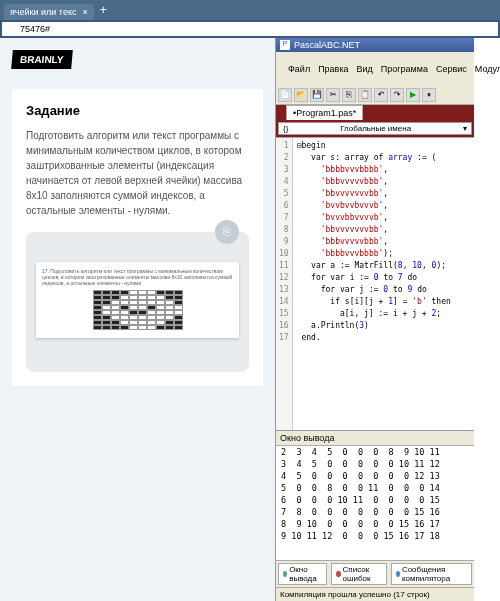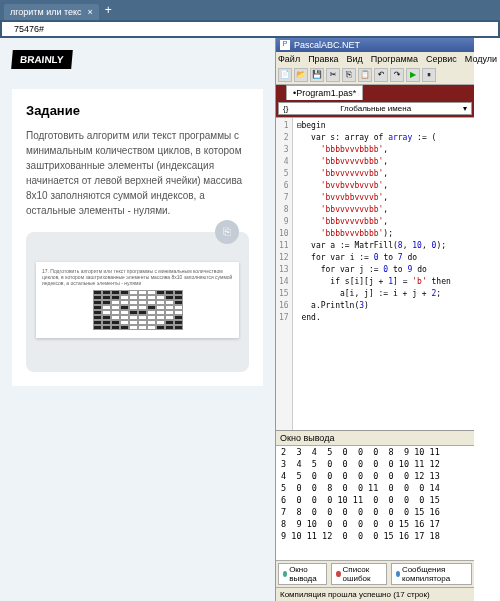--- a/index.html
+++ b/index.html
@@ -2,38 +2,38 @@
 <html><head>
 <meta charset="utf-8">
 <style>
 *{box-sizing:border-box;margin:0;padding:0}
 body{font-family:Arial,sans-serif;font-size:10px;background:#fff;width:500px;height:601px;overflow:hidden;position:relative}
 .browser-top{background:#4a6a8a;height:20px;display:flex;align-items:center;padding:0 4px}
 .tab{background:#5a7a9a;color:#fff;height:16px;padding:2px 6px;font-size:9px;display:flex;align-items:center;border-radius:2px 2px 0 0;margin-top:4px}
 .tab-close{margin-left:6px;cursor:pointer}
 .new-tab{color:#fff;margin-left:6px;font-size:12px;cursor:pointer}
 .url-bar{background:#3a5a7a;height:18px;padding:2px}
-.url-input{background:#fff;height:14px;width:100%;font-size:9px;padding:1px 12px;border:none}
+.url-input{background:#fff;height:14px;width:100%;font-size:9px;padding:1px 18px;border:none}
 .main{display:flex;height:563px}
 .left-panel{width:275px;background:#edf3f7;overflow:hidden}
 .logo{background:#000;color:#fff;display:inline-block;padding:4px 8px;margin:12px;font-weight:bold;font-size:10px;transform:skewX(-5deg)}
 .task-card{background:#fff;margin:8px 12px;border-radius:0;padding:14px}
 .task-title{font-size:13px;font-weight:bold;margin-bottom:10px}
 .task-body{font-size:10px;color:#555;line-height:1.5;margin-bottom:14px}
 .attachment{background:#e8ecef;border-radius:8px;padding:20px 10px;position:relative;min-height:140px}
 .attach-btn{position:absolute;top:-12px;right:10px;width:24px;height:24px;background:#c4cdd5;border-radius:50%;display:flex;align-items:center;justify-content:center;color:#fff;font-size:10px}
 .img-preview{background:#fff;margin-top:10px;padding:6px;box-shadow:0 1px 3px rgba(0,0,0,0.2)}
 .img-txt{font-size:5px;color:#666;line-height:1.2;margin-bottom:4px}
 .grid-pattern{width:90px;height:40px;margin:2px auto;display:grid;grid-template-columns:repeat(10,1fr);grid-template-rows:repeat(8,1fr);gap:0}
 .gc{border:0.5px solid #999}
 .gc.b{background:#222}
 .right-panel{width:199px;background:#7f1d1d;display:flex;flex-direction:column;border-left:1px solid #999}
 .ide-title{background:linear-gradient(#5a7aba,#3a5a9a);color:#fff;font-size:9px;padding:2px 4px;display:flex;align-items:center}
 .ide-icon{width:10px;height:10px;background:#fff;margin-right:4px;font-size:7px;text-align:center;color:#3a5a9a}
-.menu-bar{background:#ece9d8;padding:2px;font-size:9px;display:flex;gap:8px}
+.menu-bar{background:#ece9d8;padding:12px;font-size:9px;display:flex;gap:8px}
 .menu-bar span{cursor:pointer}
 .toolbar{background:#ece9d8;padding:2px;display:flex;gap:2px;border-bottom:1px solid #aaa}
 .tb-btn{width:14px;height:14px;background:#ddd;border:1px solid #bbb;font-size:8px;text-align:center;line-height:12px}
 .file-tab{background:#fff;font-size:9px;padding:2px 6px;display:inline-block;border:1px solid #aaa;border-bottom:none;margin-left:10px}
 .dropdown{background:#fff;border:1px solid #999;font-size:8px;padding:1px 4px;margin:2px;display:flex;justify-content:space-between}
 .code-area{background:#fff;flex:1;display:flex;overflow:hidden;border-top:1px solid #aaa}
 .line-nums{background:#f4f4f4;border-right:1px solid #ccc;padding:2px 3px;font-family:monospace;font-size:8px;color:#888;text-align:right;line-height:12px}
 .code{padding:2px 4px;font-family:monospace;font-size:8px;line-height:12px;white-space:pre;color:#000}
 .kw{color:#000;font-weight:normal}
 .str{color:#b00}
@@ -45,21 +45,21 @@
 .status-bar{background:#ece9d8;border-top:1px solid #aaa;padding:2px;display:flex;font-size:8px;gap:4px}
 .status-tab{background:#fff;border:1px solid #aaa;padding:1px 4px;display:flex;align-items:center;gap:2px}
 .status-msg{background:#ece9d8;font-size:8px;padding:2px 4px;border-top:1px solid #aaa}
 .dot{width:6px;height:6px;border-radius:50%;display:inline-block}
 </style>
 </head>
 <body>
 
 <div class="browser-top">
   <div class="tab">
-    <span>лгоритм или текс</span>
+    <span>ячейки или текс</span>
     <span class="tab-close">×</span>
   </div>
   <span class="new-tab">+</span>
 </div>
 <div class="url-bar">
   <input class="url-input" value="75476#" style="">
 </div>
 
 <div class="main">
   <div class="left-panel">

